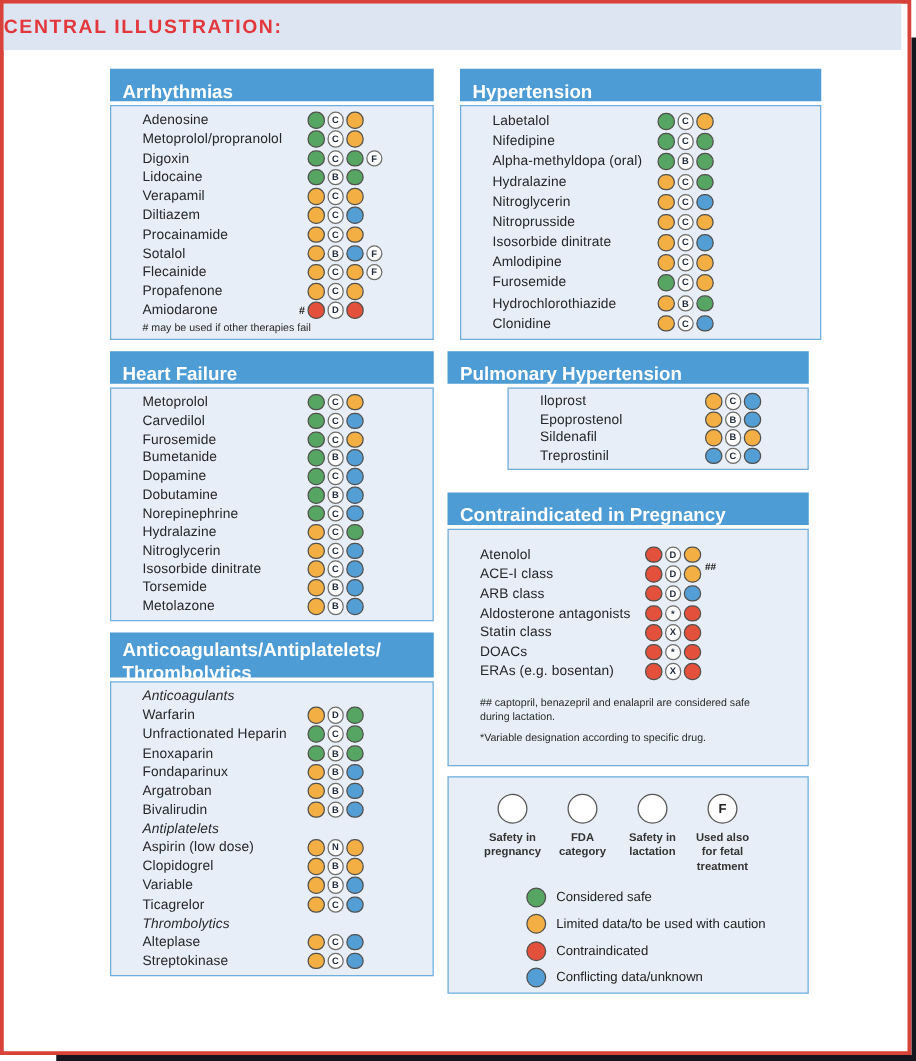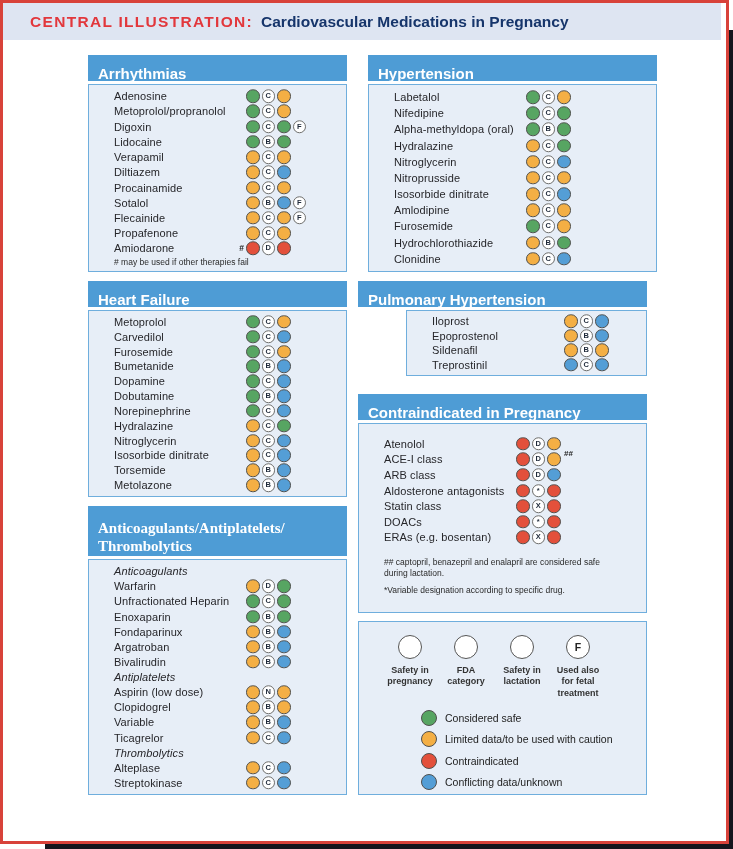--- a/index.html
+++ b/index.html
@@ -4,29 +4,29 @@
 <style>
   html,body{margin:0;padding:0;background:#fff;}
   .page{position:relative;width:733px;height:849px;background:#fff;
         font-family:"Liberation Sans",sans-serif;overflow:hidden;}
   .shadow-right{position:absolute;top:30px;right:0;bottom:0;width:4px;background:#15151d;}
   .shadow-bottom{position:absolute;left:45px;right:0;bottom:0;height:5px;background:#15151d;}
   .sheet{position:absolute;top:0;left:0;right:4px;bottom:5px;background:#fff;
          border:3px solid var(--border_red,#d8423a);box-sizing:border-box;}
 
   .title-band{position:absolute;left:0;top:0;right:5px;height:37px;background:var(--band_bg,#dee5f2);
-              display:flex;align-items:center;padding-left:27px;box-sizing:border-box;}
+              display:flex;align-items:center;box-sizing:border-box;}
   .title-red{color:var(--title_red,#e2373c);font-weight:bold;font-size:15.5px;letter-spacing:1.3px;white-space:pre;}
   .title-navy{color:var(--title_navy,#16356b);font-weight:bold;font-size:15.5px;margin-left:8px;white-space:pre;}
 
   .panel{position:absolute;}
   .panel-header{background:var(--header_blue,#4e9cd5);color:#fff;font-weight:bold;font-size:15px;
                 line-height:1.22;padding:15px 8px 3px 10px;height:26px;box-sizing:border-box;
                 display:flex;flex-direction:column;justify-content:center;}
-  .p-ac .panel-header{height:50px;font-family:Liberation Serif, serif;}
+  .p-ac .panel-header{height:36px;}
   .panel-content{background:var(--panel_bg,#e7eef7);border:1.5px solid var(--panel_border,#6faedd);
                  box-sizing:border-box;margin-top:3px;display:flex;flex-direction:column;
                  justify-content:space-evenly;padding:3px 0;position:relative;}
   .p-arr .panel-content{height:188px;}
   .p-hf  .panel-content{height:187px;}
   .p-ac  .panel-content{height:236px;}
   .p-ht  .panel-content{height:188px;}
   .p-ph  .panel-content{height:66px;margin-left:48px;}
   .p-ci  .panel-content{height:190px;justify-content:flex-start;padding-top:12px;}
 
@@ -74,21 +74,20 @@
 </head>
 <body>
 
 <div class="page">
   <div class="shadow-right"></div>
   <div class="shadow-bottom"></div>
   <div class="sheet">
 
     <div class="title-band">
       <span class="title-red">CENTRAL ILLUSTRATION:</span>
-      <span class="title-navy">Cardiovascular Medications in Pregnancy</span>
     </div>
 
     <div class="panel p-arr">
       <div class="panel-header">
         <div>Arrhythmias</div>
       </div>
       <div class="panel-content">
           <div class="drug-row">
             <span class="drug-label">Adenosine</span>
             <span class="dots">

